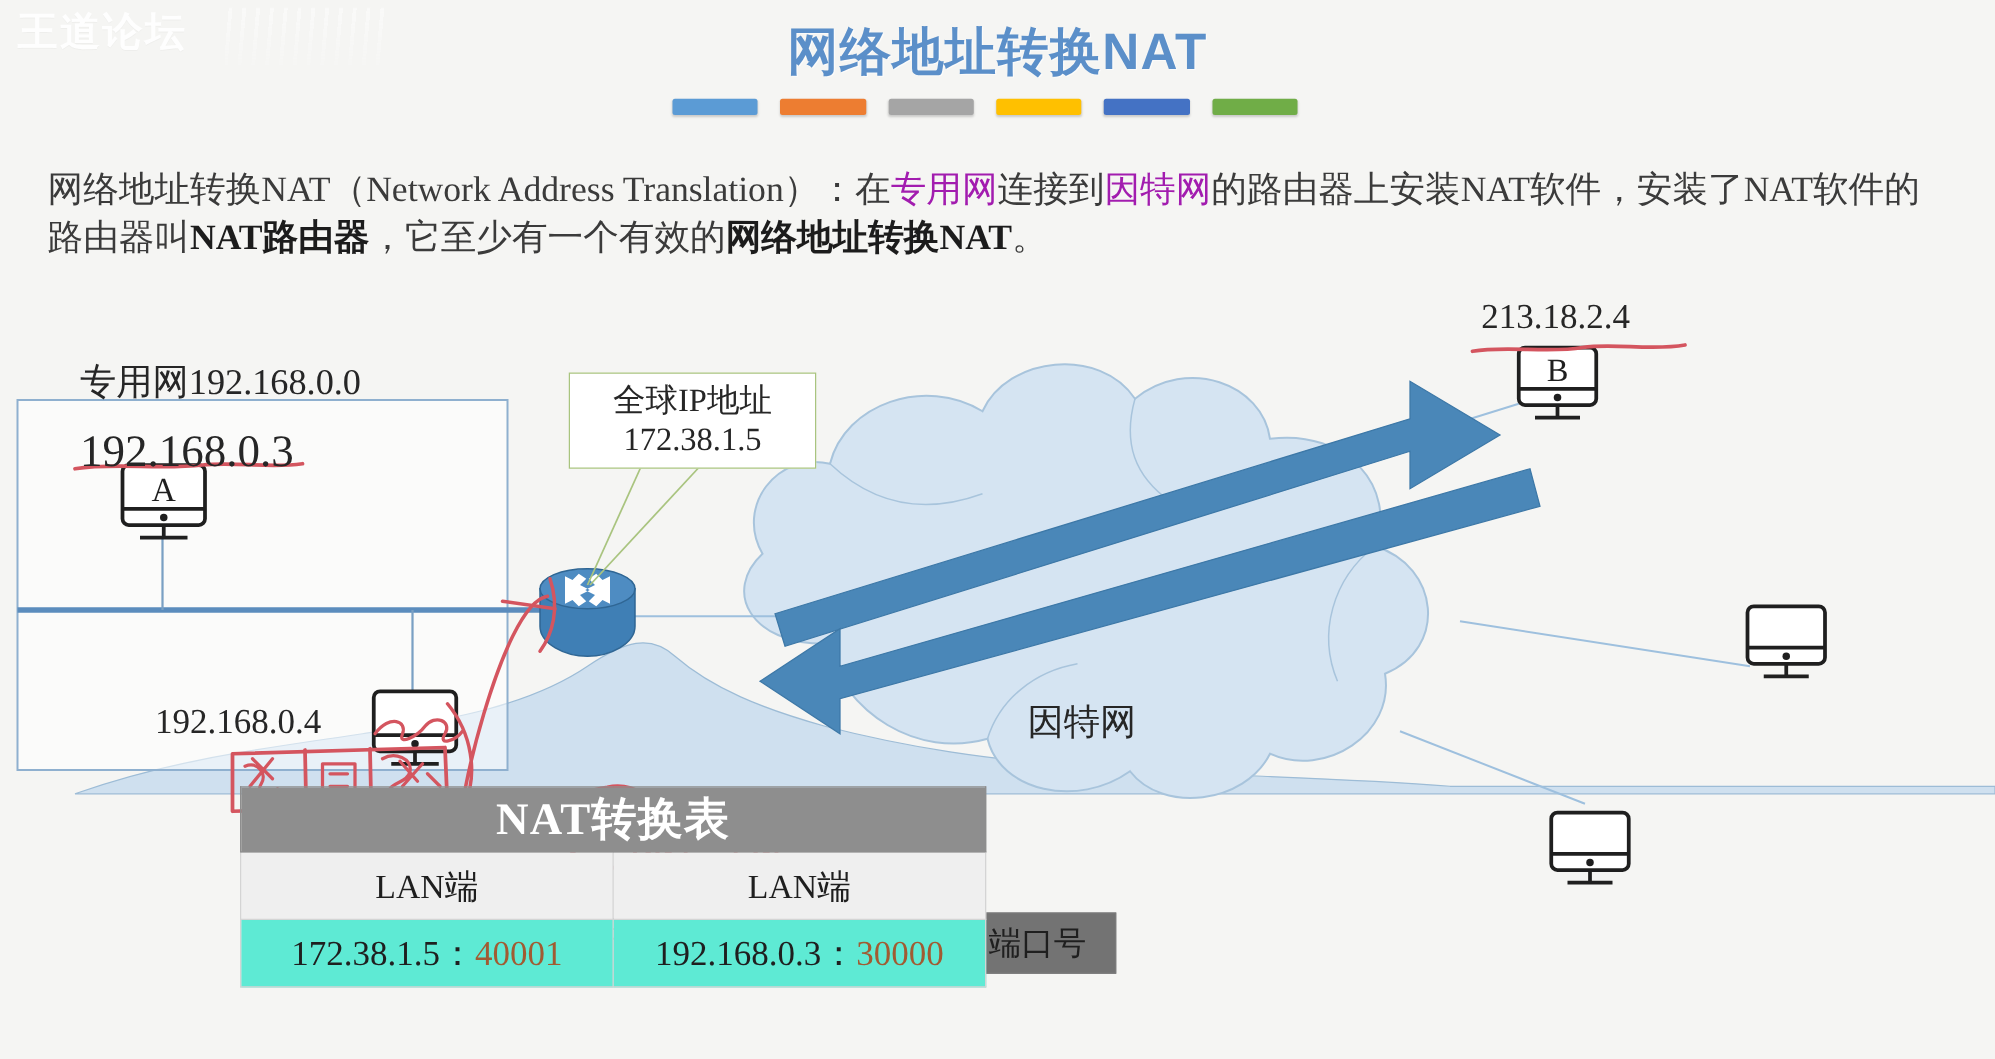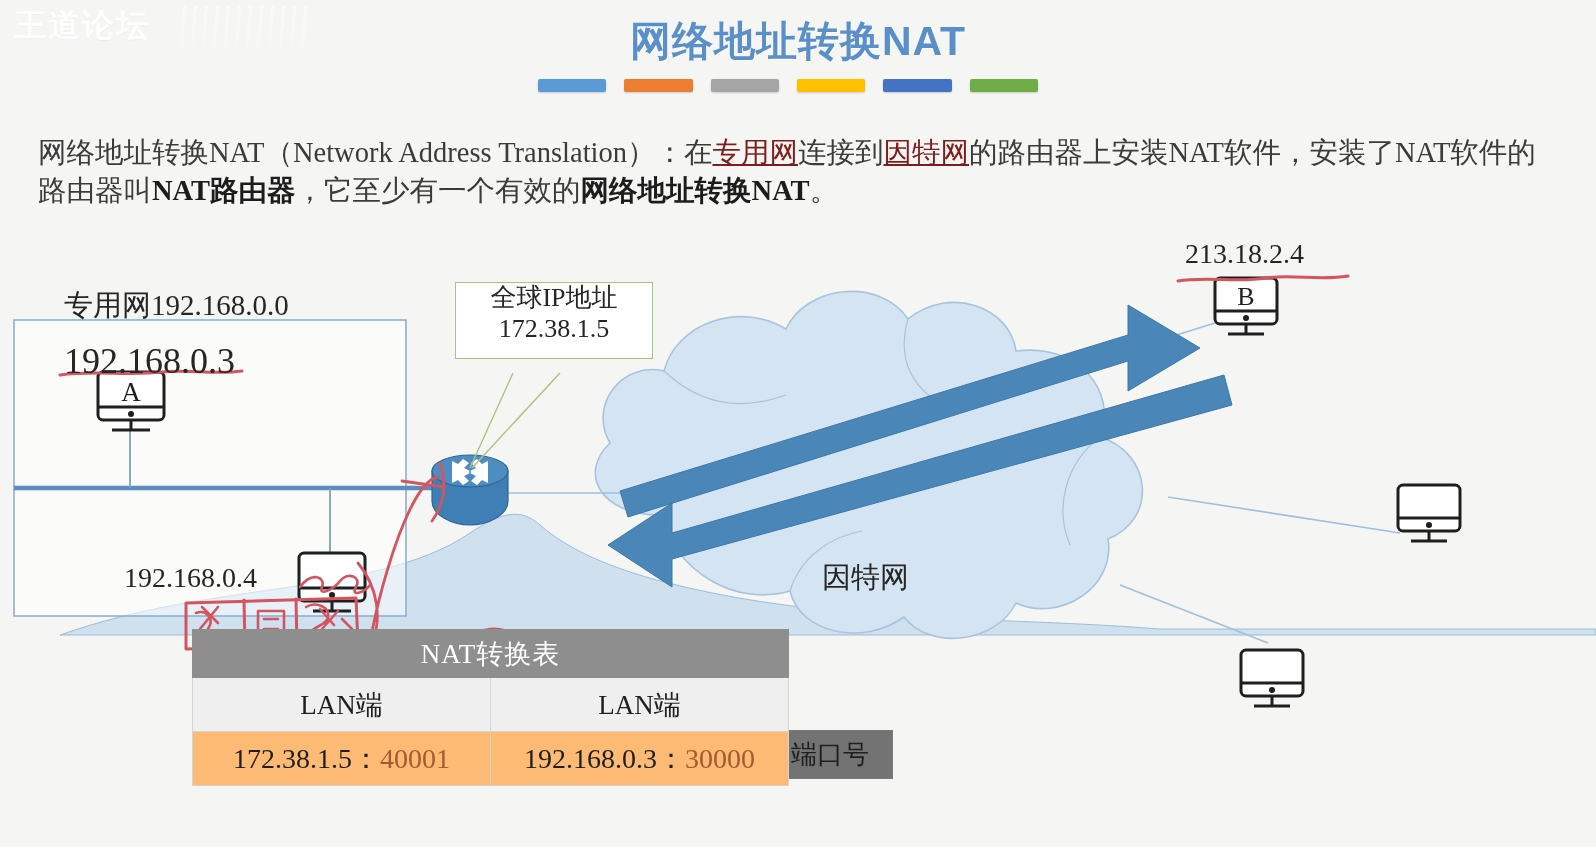--- a/index.html
+++ b/index.html
@@ -39,42 +39,42 @@
   }
   .bars{position:absolute;left:538px;top:79px;width:500px;height:13px;display:flex;gap:18px;}
   .bars span{flex:1;border-radius:2px;box-shadow:0 1px 2px rgba(0,0,0,.18);}
 
   
   .para{
     position:absolute;left:38px;top:134px;width:1510px;
     font-size:28.5px;line-height:1.34;color:#3b3b3b;
     font-family:"Liberation Serif","DejaVu Serif",serif;
   }
-  .para .red{color:#7f1d1d;text-decoration:underline;}
+  .para .red{color:#a21caf;}
   .para .bold{font-weight:bold;color:#1c1c1c;}
 
   
   .fig{position:absolute;left:0;top:215px;width:1596px;height:632px;}
   .fig svg{position:absolute;left:0;top:0;}
 
   
   .lbl{position:absolute;white-space:nowrap;color:#262626;
        font-family:"Liberation Serif","DejaVu Serif",serif;}
   .lbl-privnet{left:64px;top:71px;font-size:29px;}
   .lbl-ip3{left:64px;top:125px;font-size:36px;}
   .lbl-ip4{left:124px;top:347px;font-size:28px;}
   .lbl-router{left:400px;top:508px;font-size:28px;}
   .lbl-internet{left:822px;top:343px;font-size:29px;}
   .lbl-ipb{left:1185px;top:23px;font-size:28px;}
 
   
   .callout{
-    position:absolute;left:455px;top:67px;width:196px;height:75px;
+    position:absolute;left:455px;top:83px;width:196px;height:75px;
     background:#ffffff;border:1.4px solid #a9c47f;
-    display:flex;flex-direction:column;align-items:center;
+    display:flex;flex-direction:column;align-items:center;justify-content:center;
     font-family:"Liberation Serif","DejaVu Serif",serif;
     color:#262626;font-size:26px;line-height:1.18;
   }
 
   
   .portbox{
     position:absolute;left:767px;top:515px;width:124px;height:47px;
     background:#737373;border:1.3px solid #7a7a7a;
     display:flex;align-items:center;justify-content:center;
     font-family:"Liberation Serif","DejaVu Serif",serif;
@@ -85,26 +85,26 @@
   .nat-table{
     position:absolute;left:192px;top:414px;width:597px;
     border-collapse:collapse;table-layout:fixed;
     font-family:"Liberation Serif","DejaVu Serif",serif;
   }
   .nat-table td{
     border:1px solid #d4d4d4;
     text-align:center;vertical-align:middle;
   }
   .nat-head{
-    background:#8e8e8e;color:#ffffff;font-weight:normal;
-    font-size:27px;height:45px;letter-spacing:1px;
+    background:#8e8e8e;color:#ffffff;font-weight:bold;
+    font-size:36px;height:45px;letter-spacing:1px;
     border:1px solid #8e8e8e !important;
   }
   .nat-sub{background:#efefef;font-size:27px;height:51px;color:#1f1f1f;}
-  .nat-row{background:#fdba74;font-size:28px;height:51px;color:#1f1f1f;}
+  .nat-row{background:#5eead4;font-size:28px;height:51px;color:#1f1f1f;}
   .nat-row.alt{background:#efefef;}
   .port{color:#a15b32;}
 
   
   .hand{position:absolute;left:0;top:0;pointer-events:none;}
 </style>
 </head>
 <body>
 
 <div class="stage">

